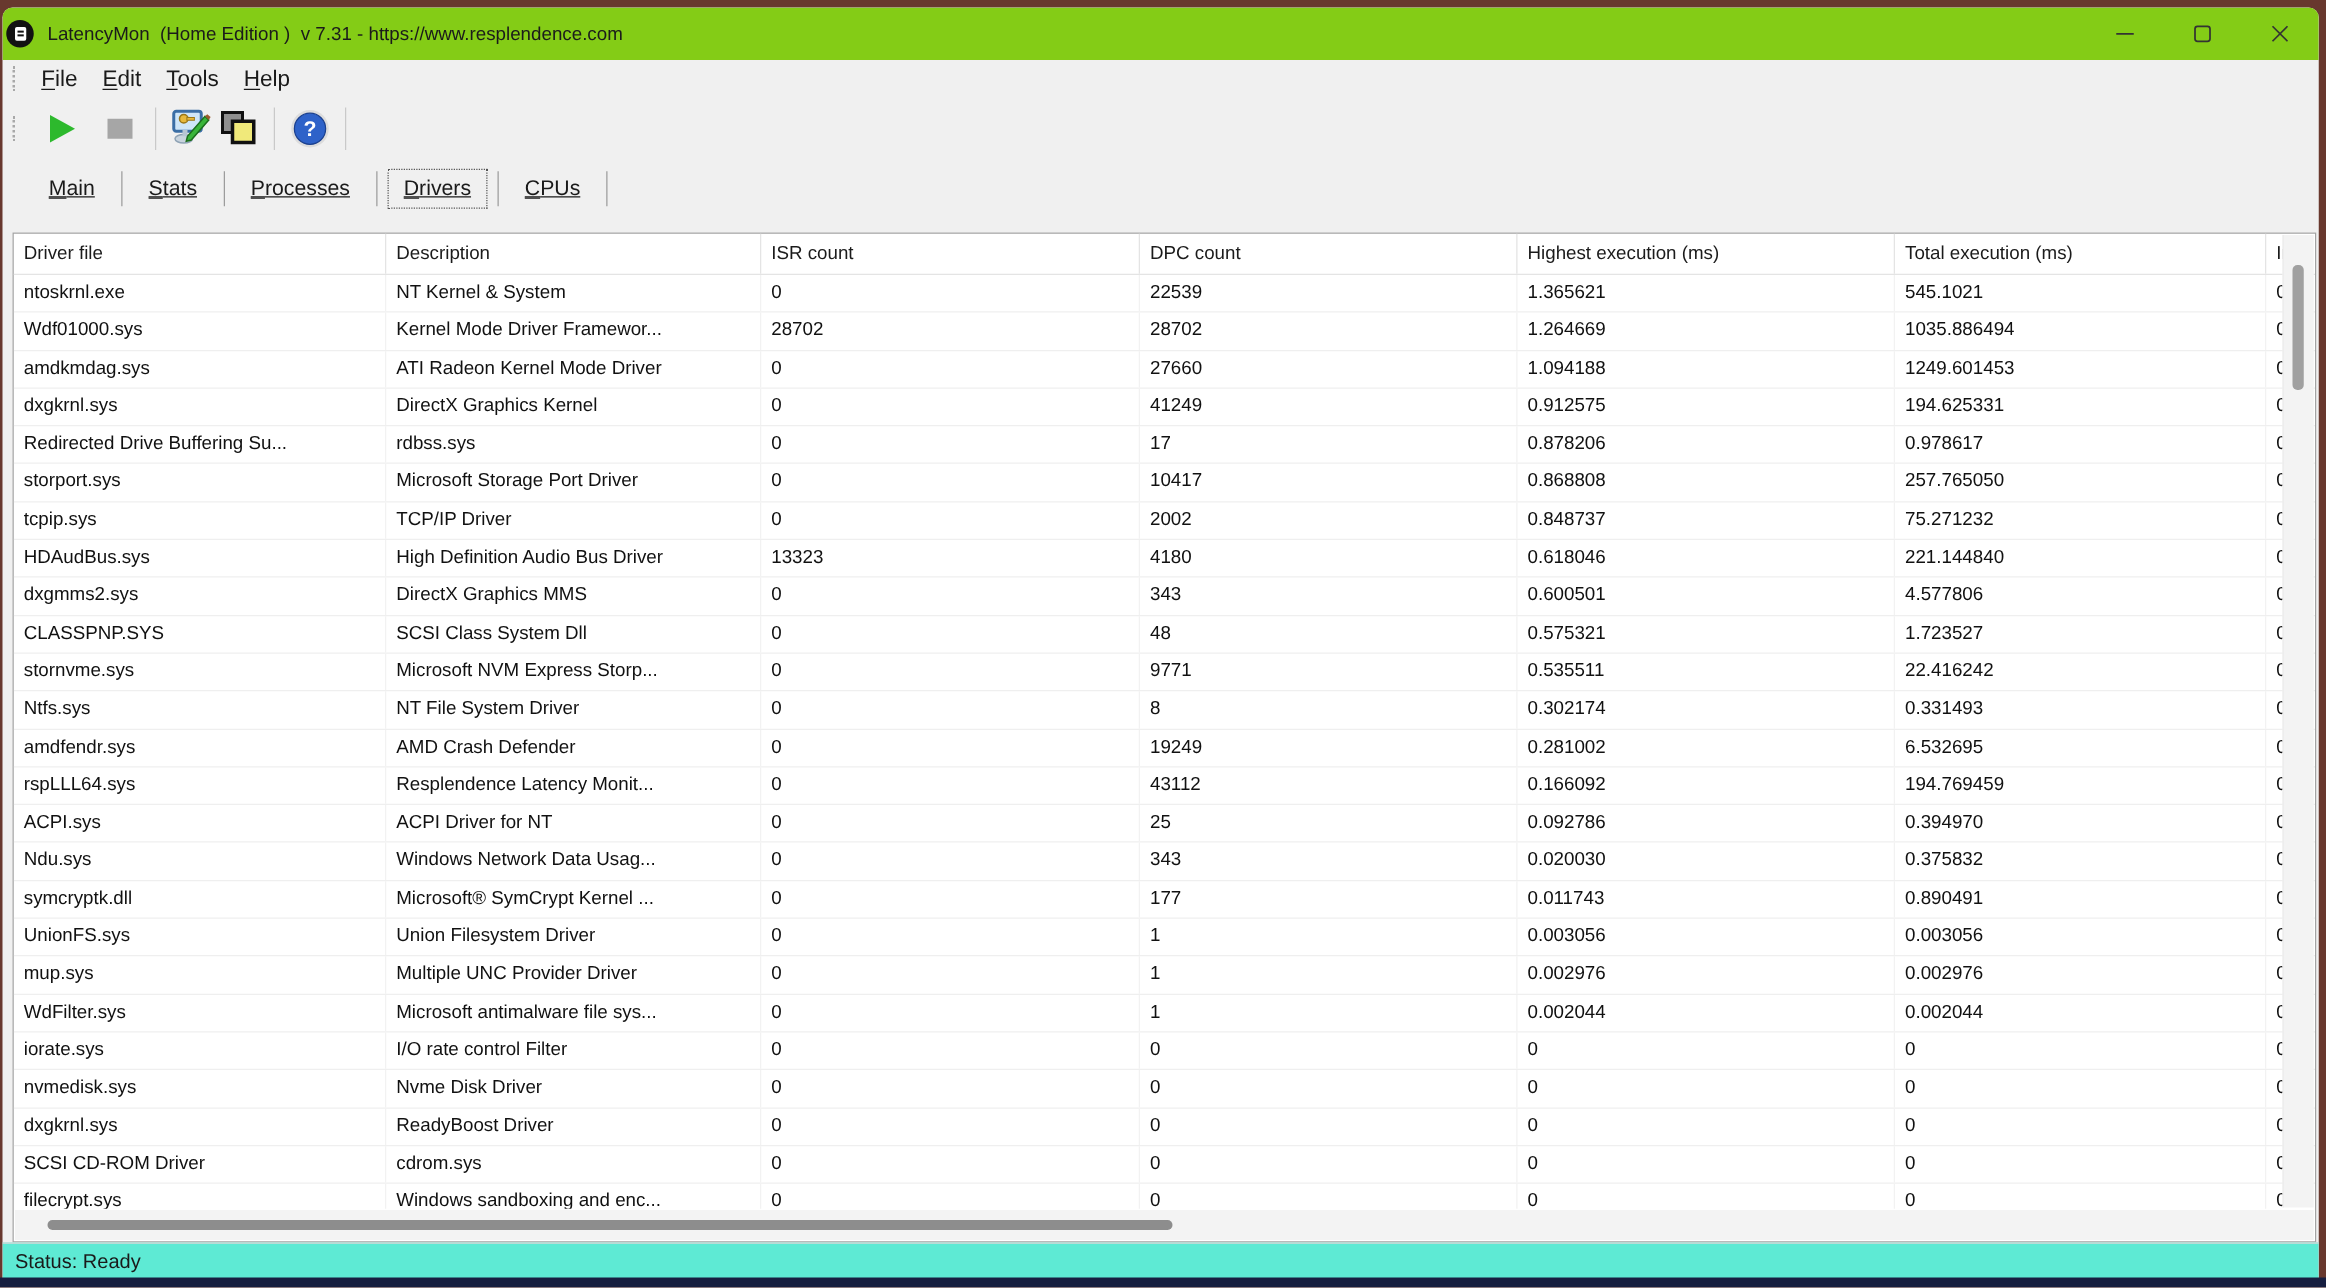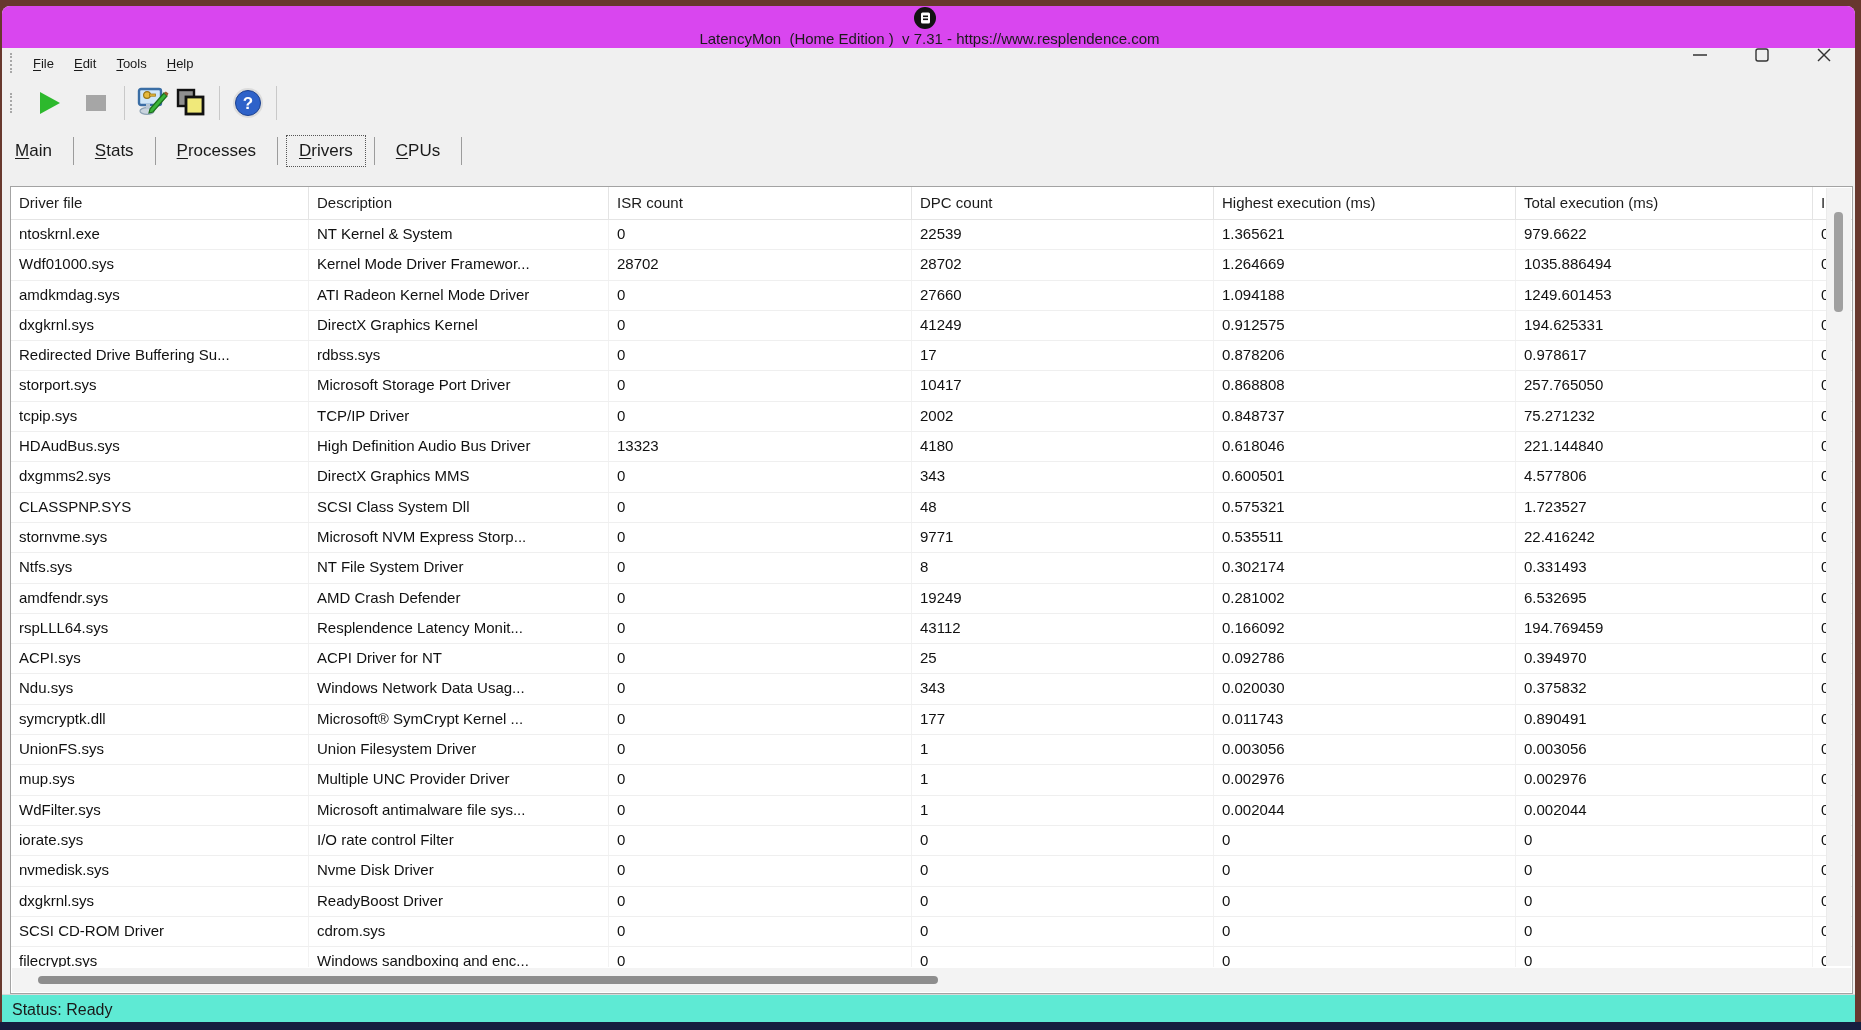--- a/index.html
+++ b/index.html
@@ -10,41 +10,41 @@
     -webkit-font-smoothing:antialiased;
   }
   .bottom-band{position:absolute;left:0;right:0;bottom:0;height:8px;background:#161e40;}
 
   .window{
     position:absolute;left:2px;top:6px;width:1853px;height:1018px;
     background:#f0f0f0;border-radius:8px 8px 0 0;overflow:hidden;
   }
 
   
-  .titlebar{height:42px;background:#d946ef;display:flex;align-items:center;padding-left:2px;box-sizing:border-box;flex-direction:column;}
+  .titlebar{height:42px;background:#84cc16;display:flex;align-items:center;padding-left:2px;box-sizing:border-box;}
   .app-icon{width:24px;height:24px;margin-right:10px;flex:0 0 auto;}
   .title-text{font-size:15px;color:#1b1b1b;white-space:pre;}
   .win-controls{margin-left:auto;display:flex;height:100%;}
   .win-btn{width:62px;height:100%;display:flex;align-items:center;justify-content:center;cursor:default;}
 
   
   .menubar{height:30px;display:flex;align-items:center;padding-left:4px;box-sizing:border-box;}
   .gripper{width:3px;height:20px;border-left:2px dotted #a8a8a8;margin:0 8px 0 4px;flex:0 0 auto;}
-  .menu-item{padding:2px 10px;font-size:13px;color:#1a1a1a;}
+  .menu-item{padding:2px 10px;font-size:18px;color:#1a1a1a;}
   u{text-decoration:underline;text-underline-offset:2px;}
 
   
   .toolbar{height:50px;display:flex;align-items:center;padding-left:4px;box-sizing:border-box;}
   .tool-btn{width:38px;height:38px;display:flex;align-items:center;justify-content:center;flex:0 0 auto;}
   .tool-sep{width:1px;height:34px;background:#c9c9c9;margin:0 9px;flex:0 0 auto;}
   .play-shape{width:0;height:0;border-top:11px solid transparent;border-bottom:11px solid transparent;border-left:20px solid #2db92d;}
   .stop-shape{width:20px;height:16px;background:#a6a6a6;}
 
   
-  .tabbar{height:46px;display:flex;align-items:center;padding-left:0;box-sizing:border-box;font-size:17px;color:#1a1a1a;}
+  .tabbar{height:46px;display:flex;align-items:center;padding-left:24px;box-sizing:border-box;font-size:17px;color:#1a1a1a;text-decoration:underline;}
   .tab{padding:5px 12px;border:1px dotted transparent;white-space:nowrap;}
   .tab.active{border:1px dotted #555;}
   .tab-sep{width:1px;height:28px;background:#9c9c9c;margin:0 8px;flex:0 0 auto;}
 
   
   .table{
     position:absolute;left:8px;top:180px;width:1843px;height:808px;
     background:#fff;border:1px solid #a3a3a3;box-sizing:border-box;
   }
   .grid-cols{display:grid;grid-template-columns:298px 300px 303px 302px 302px 297px 1fr;}
@@ -165,21 +165,21 @@
         <div class="th">Total execution (ms)</div>
         <div class="th">In</div>
       </div>
     <div class="tbody" id="tbody">
         <div class="tr grid-cols">
           <div class="td">ntoskrnl.exe</div>
           <div class="td">NT Kernel &amp; System</div>
           <div class="td">0</div>
           <div class="td">22539</div>
           <div class="td">1.365621</div>
-          <div class="td">979.6622</div>
+          <div class="td">545.1021</div>
           <div class="td">0</div>
         </div>
         <div class="tr grid-cols">
           <div class="td">Wdf01000.sys</div>
           <div class="td">Kernel Mode Driver Framewor...</div>
           <div class="td">28702</div>
           <div class="td">28702</div>
           <div class="td">1.264669</div>
           <div class="td">1035.886494</div>
           <div class="td">0</div>

